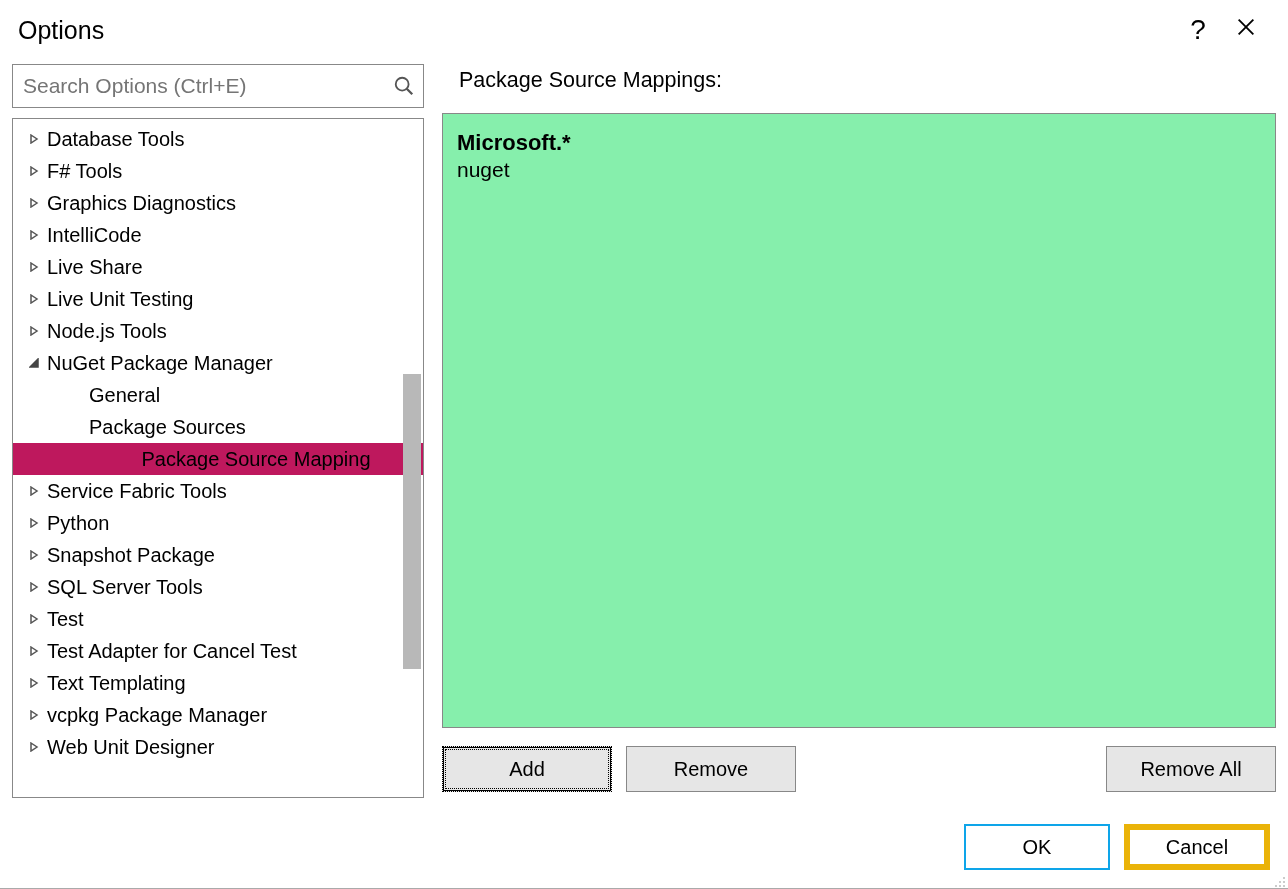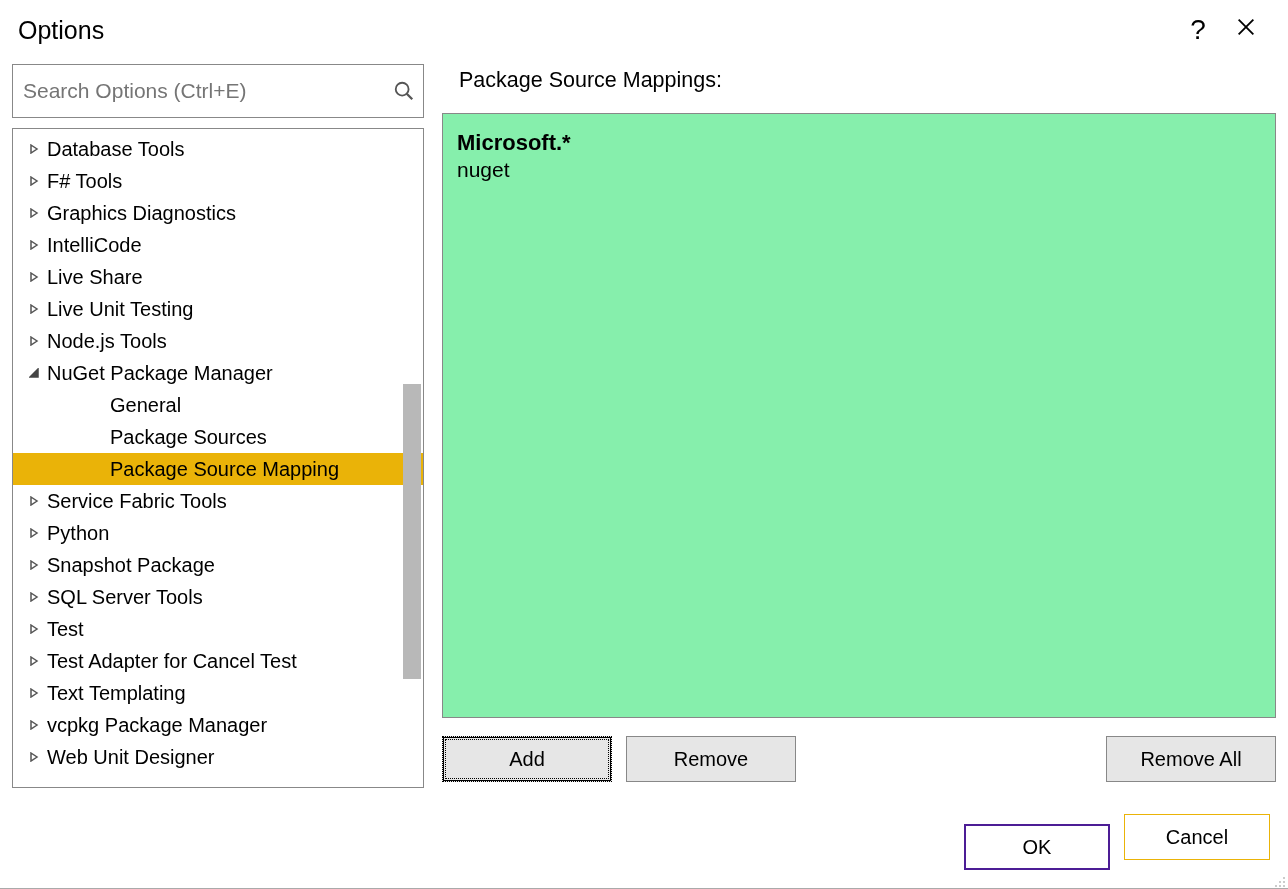--- a/index.html
+++ b/index.html
@@ -46,21 +46,21 @@
     padding: 0 12px 0 12px;
     gap: 18px;
     min-height: 0;
   }
   .left-col {
     width: 412px;
     display: flex;
     flex-direction: column;
   }
   .search-box {
-    height: 54px;
+    height: 44px;
     border: 1px solid #888;
     display: flex;
     align-items: center;
     padding: 0 8px;
     margin-bottom: 10px;
   }
   .search-box input {
     flex: 1;
     border: none;
     outline: none;
@@ -92,22 +92,22 @@
     background: #b8b8b8;
   }
   .tree-item {
     display: flex;
     align-items: center;
     height: 32px;
     padding-left: 14px;
     cursor: pointer;
     white-space: nowrap;
   }
-  .tree-item.child { padding-left: 56px; gap: 21px; }
-  .tree-item.selected { background: #eab308; }
+  .tree-item.child { padding-left: 56px; }
+  .tree-item.selected { background: #be185d; justify-content: center; }
   .tree-item .exp {
     width: 14px;
     height: 14px;
     margin-right: 6px;
     flex-shrink: 0;
     display: inline-flex;
     align-items: center;
     justify-content: center;
   }
   .tree-item .exp svg { width: 10px; height: 10px; stroke: #444; fill: none; stroke-width: 1.5; }
@@ -163,26 +163,25 @@
     justify-content: flex-end;
     gap: 14px;
     padding: 26px 18px 18px 18px;
   }
   button.dlgbtn {
     min-width: 146px;
     height: 46px;
     font-size: 20px;
     font-family: inherit;
     background: #fff;
-    border: 1px solid #eab308;
+    border: 6px solid #eab308;
     cursor: pointer;
   }
   button.dlgbtn.primary {
-    border: 2px solid #4c1d95;
-    margin-top: 10px;
+    border: 2px solid #0ea5e9;
   }
   .resize-grip {
     position: absolute;
     right: 2px;
     bottom: 2px;
     width: 16px;
     height: 16px;
     color: #bbb;
   }
   .resize-grip svg { width:16px; height:16px; }

